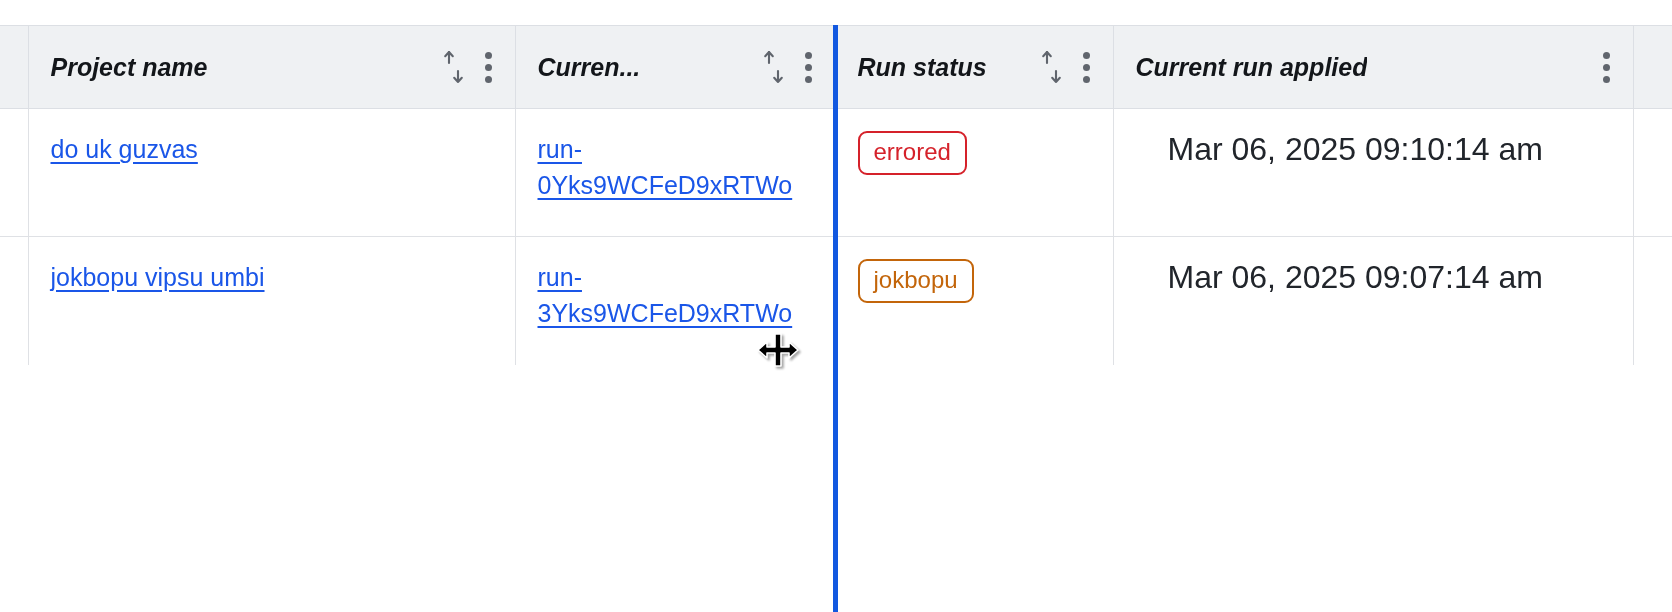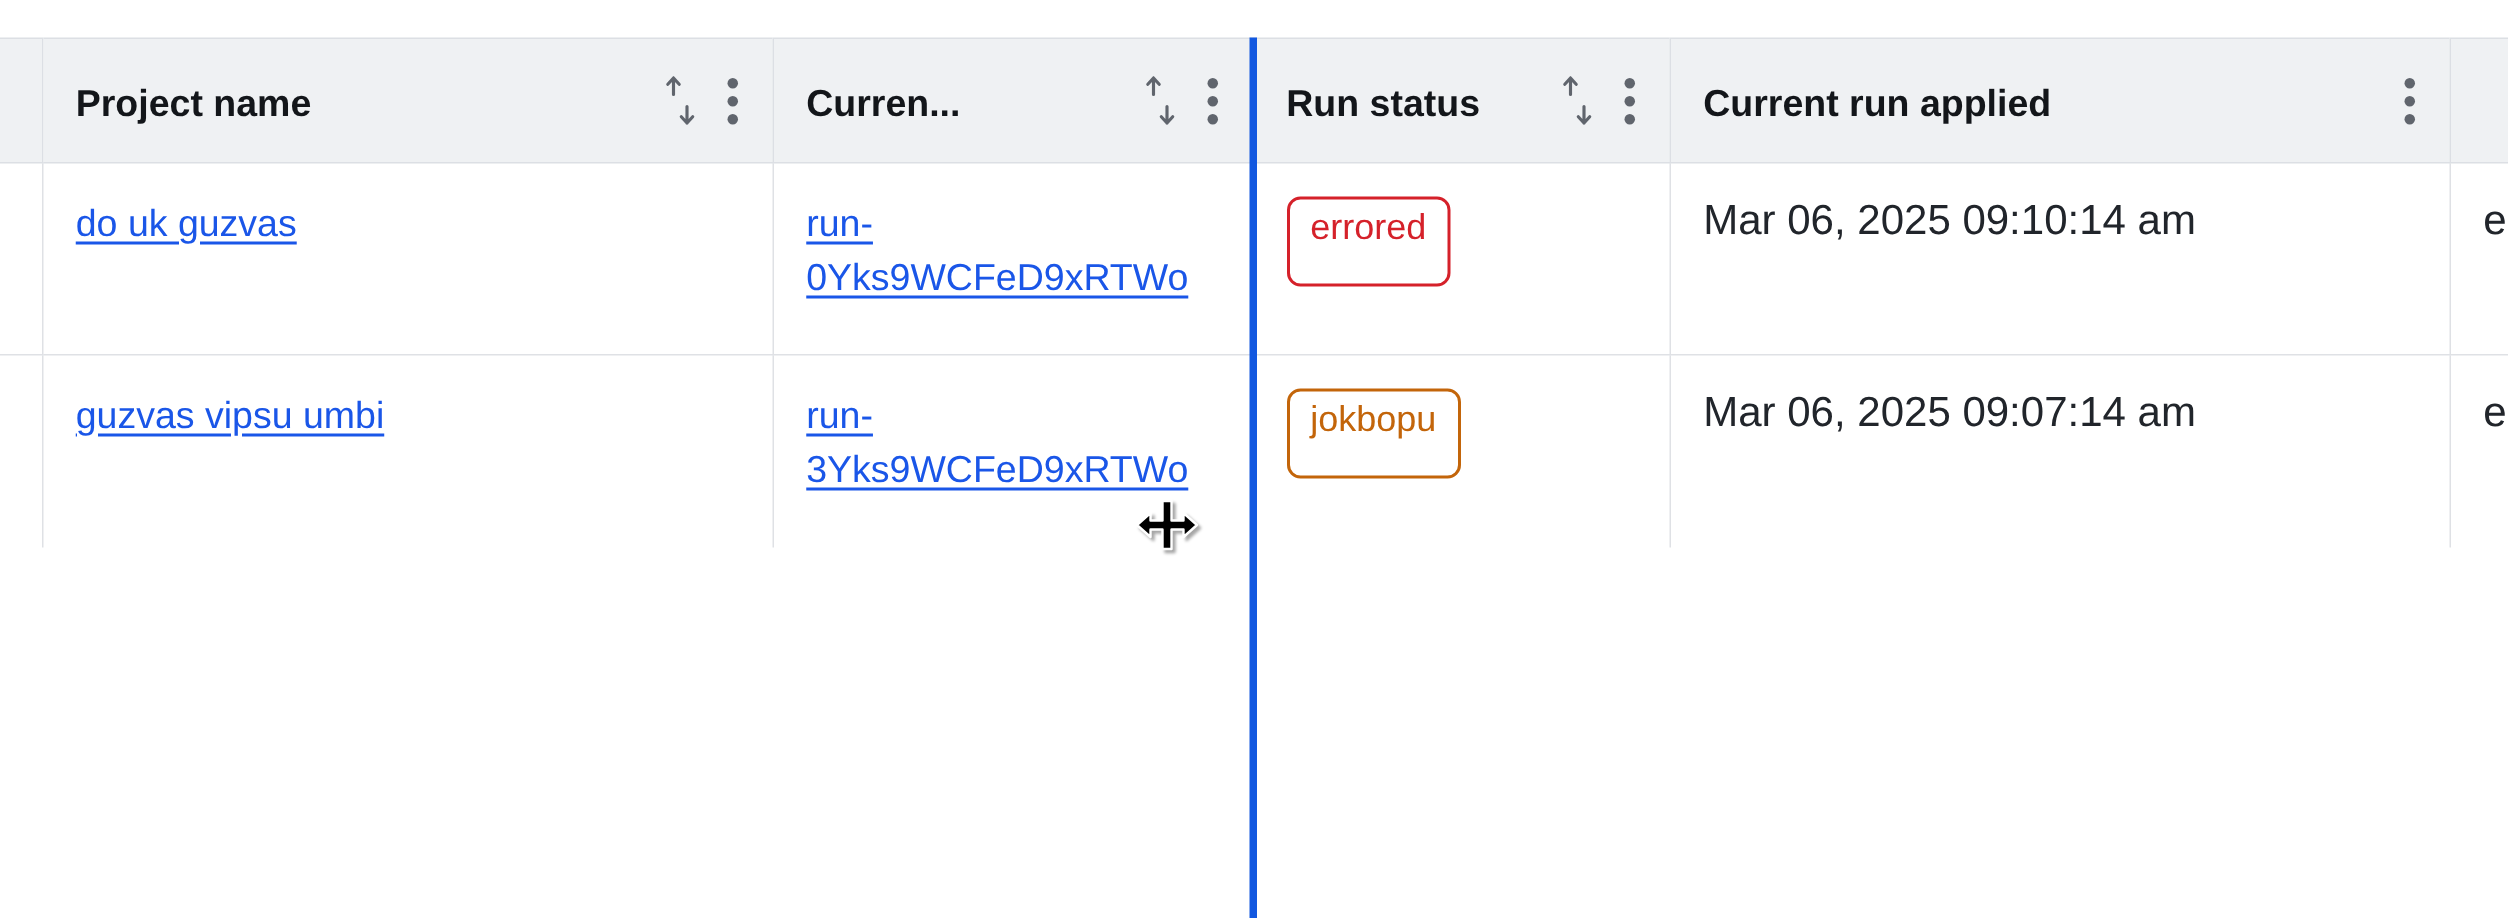--- a/index.html
+++ b/index.html
@@ -31,21 +31,21 @@
     padding: 0 22px;
     vertical-align: middle;
     font-size: 25px;
     font-weight: bold;
     color: #13161a;
     text-align: left;
     white-space: nowrap;
     overflow: hidden;
   }
   thead th.select-col { padding: 0; border-right: 1px solid #dcdfe4; }
-  .th-inner { display: flex; align-items: flex-end; width: 100%; }
+  .th-inner { display: flex; align-items: center; width: 100%; font-style: italic; }
   .th-label { flex: 0 1 auto; overflow: hidden; text-overflow: ellipsis; white-space: nowrap; }
   .th-spacer { flex: 1 1 auto; min-width: 14px; }
   .th-tools { flex: 0 0 auto; display: flex; align-items: center; gap: 18px; }
 
   .sort-icon { width: 26px; height: 34px; display: block; }
   .kebab-icon { width: 8px; height: 34px; display: flex; flex-direction: column;
                 justify-content: center; align-items: center; gap: 5px; }
   .kebab-icon i { display: block; width: 7px; height: 7px; border-radius: 50%; background: #60656d; }
 
   
@@ -65,27 +65,27 @@
   a.cell-link {
     color: #1a56e8;
     text-decoration: underline;
     text-underline-offset: 4px;
     font-size: 25px;
     line-height: 1.45;
     word-break: break-word;
     display: inline;
     margin-top: 32px;
   }
-  .ts { font-size: 28px; color: #21252b; white-space: nowrap; }
+  .ts { font-size: 32px; color: #21252b; white-space: nowrap; margin-left: 32px; }
 
   .badge {
     display: inline-block;
     border: 2px solid currentColor;
     border-radius: 9px;
-    padding: 4px 14px 22px;
+    padding: 4px 14px 6px;
     font-size: 24px;
     line-height: 1.25;
     background: #ffffff;
     white-space: nowrap;
   }
   .badge.errored { color: #d5212a; }
   .badge.applied { color: #138032; }
   .badge.planned { color: #c3650a; }
 
   
@@ -205,21 +205,21 @@
           <tr>
             <td class="select-col"></td>
             <td><a class="cell-link" href="#">do uk guzvas</a></td>
             <td><a class="cell-link" href="#">run-0Yks9WCFeD9xRTWo</a></td>
             <td><span class="badge errored">errored</span></td>
             <td><span class="ts">Mar 06, 2025 09:10:14 am</span></td>
             <td><span class="ts">e</span></td>
           </tr>
           <tr>
             <td class="select-col"></td>
-            <td><a class="cell-link" href="#">guzvas vipsu umbi</a></td>
+            <td><a class="cell-link" href="#">jokbopu vipsu umbi</a></td>
             <td><a class="cell-link" href="#">run-3Yks9WCFeD9xRTWo</a></td>
             <td><span class="badge planned">jokbopu</span></td>
             <td><span class="ts">Mar 06, 2025 09:07:14 am</span></td>
             <td><span class="ts">e</span></td>
           </tr>
         </tbody>
     </table>
 
     <div class="resize-line" style="left: 833px; width: 5px; background: rgb(18, 88, 224); height: 587px;"></div>
 

